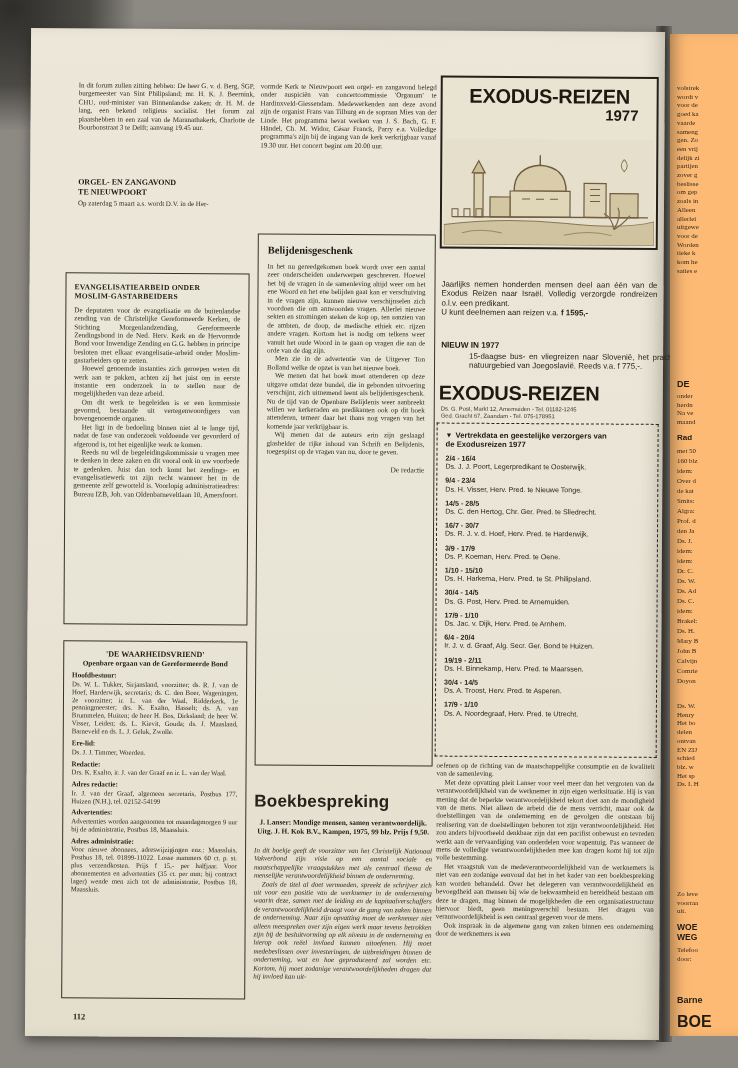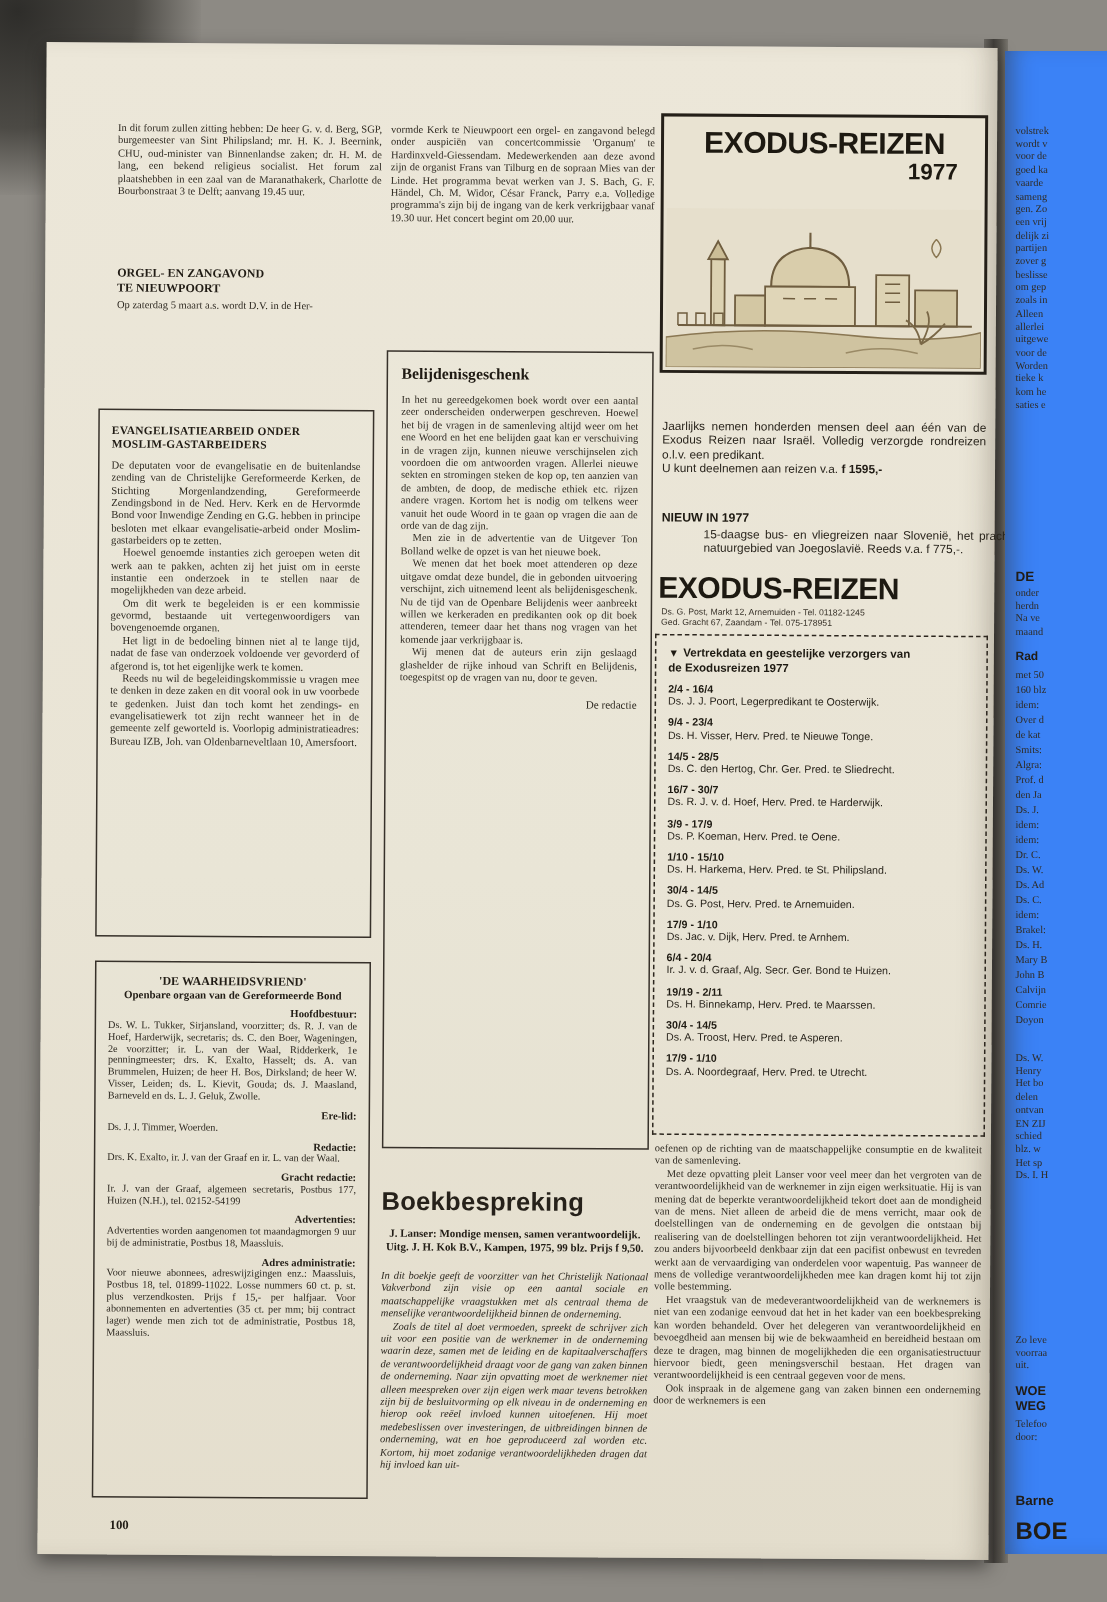--- a/index.html
+++ b/index.html
@@ -9,37 +9,37 @@
   .corner-dark { position:absolute; left:-36px; top:-40px; width:170px; height:170px;
     background:radial-gradient(circle at 28% 28%, #2e2d2a 0%, #4c4a45 45%, rgba(80,78,73,0) 72%); z-index:0; }
   .gutter { position:absolute; left:656px; top:26px; width:16px; height:1016px;
     background:linear-gradient(90deg,#6a6761 0%, #413e3a 40%, #55524c 70%, #777océ 100%);
     background:linear-gradient(90deg,#6a6761 0%, #413e3a 40%, #55524c 70%, #77746d 100%); z-index:1; }
   .page { position:absolute; left:28px; top:30px; width:634px; height:1008px;
     background:linear-gradient(180deg,#ece7d9 0%, #e9e4d5 55%, #e3ddcc 100%);
     transform:rotate(0.35deg); box-shadow:0 5px 12px rgba(20,18,15,.5), inset -14px 0 20px -12px rgba(60,50,35,.35);
     z-index:2; color:#2d2820; }
   .page2 { position:absolute; left:670px; top:34px; width:68px; height:1002px;
-    background:#3b82f6; box-shadow:inset 12px 0 16px -9px rgba(50,42,30,.5); z-index:2; color:#2d2820; overflow:hidden; }
+    background:#fdba74; box-shadow:inset 12px 0 16px -9px rgba(50,42,30,.5); z-index:2; color:#2d2820; overflow:hidden; }
   .abs { position:absolute; }
   .body-text { font:7px/8.4px "Liberation Serif", serif; text-align:justify; color:#2e2921; }
   .body-text p + p { text-indent:8px; }
   .bold { font-weight:bold; color:#211c15;margin-top:34px; }
   .box { border:1px solid #37312a; background:rgba(255,255,255,0.04); }
   .box-title { font-weight:bold; font-size:7.6px; line-height:9px; letter-spacing:.2px; color:#211c15; margin-bottom:6px; }
   
   #c1-top { left:48px; top:53px; width:176px; }
   #orgel-h { left:48px; top:149px; width:176px; font-weight:bold; font-size:8px; line-height:10px; color:#211c15; }
   #orgel-t { left:48px; top:171px; width:176px; }
   #evang-box { left:36px; top:244px; width:184px; height:352px; padding:9px 8px; }
   #evang-box .body-text { font-size:7.1px; line-height:8.35px; }
   #waar-box { left:36px; top:612px; width:184px; height:358px; padding:8px 8px; text-align:center; }
   .wv-title { font-weight:bold; font-size:8px; line-height:9.5px; color:#211c15; }
   .wv-sub { font-weight:bold; font-size:7.3px; line-height:8.6px; color:#211c15; margin-bottom:4px; }
-  .wv-label { font-weight:bold; font-size:7.1px; line-height:8.6px; color:#211c15; margin-top:4px; text-align:right; }
+  .wv-label { font-weight:bold; font-size:7.1px; line-height:8.6px; color:#211c15; margin-top:4px; text-align:left; }
   .wv-text { font-size:6.8px; line-height:7.9px; text-align:justify; }
   
   #c2-top { left:230px; top:53px; width:176px; }
   #belij-box { left:228px; top:204px; width:178px; height:532px; padding:10px 9px; }
   .belij-title { font-weight:bold; font-size:10.5px; color:#1f1a13; margin-bottom:7px; }
   .sign { text-align:right; font-size:7.4px; margin-top:9px; }
   #boek-h { left:228px; top:762px; width:178px; font:bold 17px/19px "Liberation Sans", sans-serif; color:#26211a; letter-spacing:.2px; }
   #boek-info { left:228px; top:789px; width:178px; font-weight:bold; font-size:7.3px; line-height:8.6px; text-align:center; color:#211c15; }
   #boek-body { left:228px; top:817px; width:178px;font-style:italic; }
   #ad-box { left:410px; top:45px; width:218px; height:173px; border:2px solid #241f18; background:#e9e3d2; overflow:hidden; }
@@ -110,21 +110,21 @@
             <div class="wv-label">Ere-lid:</div>
             <div class="wv-text">Ds. J. J. Timmer, Woerden.</div>
           </div>
 
           <div>
             <div class="wv-label">Redactie:</div>
             <div class="wv-text">Drs. K. Exalto, ir. J. van der Graaf en ir. L. van der Waal.</div>
           </div>
 
           <div>
-            <div class="wv-label">Gracht redactie:</div>
+            <div class="wv-label">Adres redactie:</div>
             <div class="wv-text">Ir. J. van der Graaf, algemeen secretaris, Postbus 177, Huizen (N.H.), tel. 02152-54199</div>
           </div>
 
           <div>
             <div class="wv-label">Advertenties:</div>
             <div class="wv-text">Advertenties worden aangenomen tot maandagmorgen 9 uur bij de administratie, Postbus 18, Maassluis.</div>
           </div>
 
           <div>
             <div class="wv-label">Adres administratie:</div>
@@ -261,21 +261,21 @@
     </div>
 
     <div class="abs body-text" id="right-col">
 
     <p>oefenen op de richting van de maatschappelijke consumptie en de kwaliteit van de samenleving.</p>
         <p>Met deze opvatting pleit Lanser voor veel meer dan het vergroten van de verantwoordelijkheid van de werknemer in zijn eigen werksituatie. Hij is van mening dat de beperkte verantwoordelijkheid tekort doet aan de mondigheid van de mens. Niet alleen de arbeid die de mens verricht, maar ook de doelstellingen van de onderneming en de gevolgen die ontstaan bij realisering van de doelstellingen behoren tot zijn verantwoordelijkheid. Het zou anders bijvoorbeeld denkbaar zijn dat een pacifist onbewust en tevreden werkt aan de vervaardiging van onderdelen voor wapentuig. Pas wanneer de mens de volledige verantwoordelijkheden mee kan dragen komt hij tot zijn volle bestemming.</p>
         <p>Het vraagstuk van de medeverantwoordelijkheid van de werknemers is niet van een zodanige eenvoud dat het in het kader van een boekbespreking kan worden behandeld. Over het delegeren van verantwoordelijkheid en bevoegdheid aan mensen bij wie de bekwaamheid en bereidheid bestaan om deze te dragen, mag binnen de mogelijkheden die een organisatiestructuur hiervoor biedt, geen meningsverschil bestaan. Het dragen van verantwoordelijkheid is een centraal gegeven voor de mens.</p>
         <p>Ook inspraak in de algemene gang van zaken binnen een onderneming door de werknemers is een</p>
       </div>
 
-    <div class="abs" id="pagenum">100</div>
+    <div class="abs" id="pagenum">112</div>
   </div>
 
   <div class="page2">
     <div class="sl-wrap" style="top:50px">
 
     <div class="sl">volstrek</div>
         <div class="sl">wordt v</div>
         <div class="sl">voor de</div>
         <div class="sl">goed ka</div>
         <div class="sl">vaarde</div>

